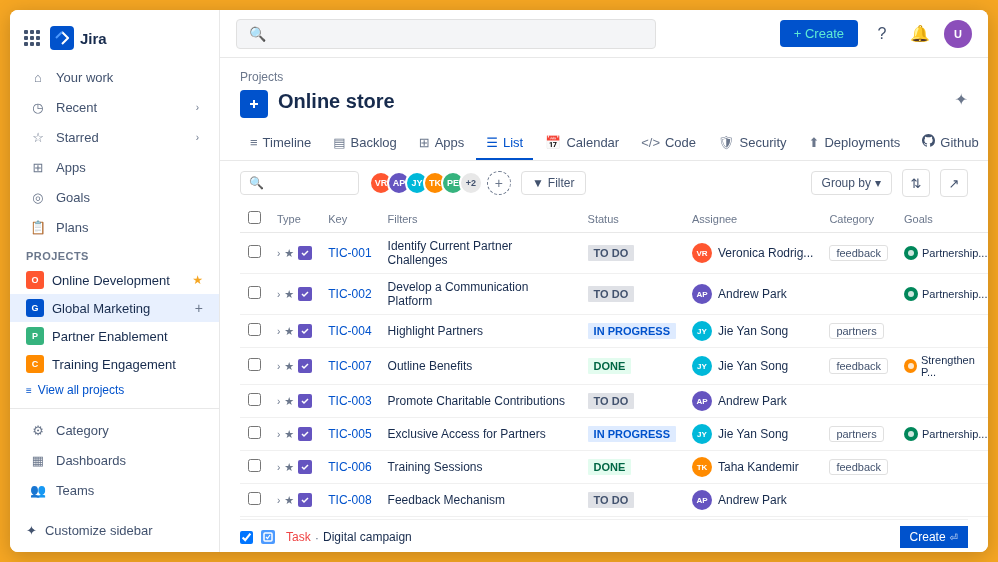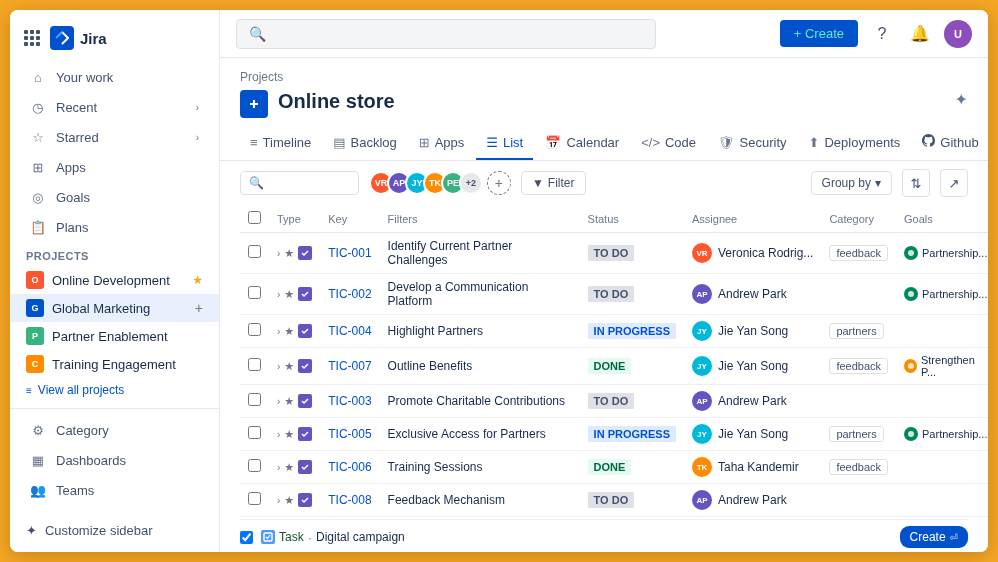--- a/index.html
+++ b/index.html
@@ -633,22 +633,22 @@
       align-items: center;
       justify-content: center;
     }
 
     .goal-circle.green { background: #00875A; }
     .goal-circle.orange { background: #FF8B00; }
 
     .task-type-badge {
       display: flex;
       align-items: center;
-      gap: 4px;
-      color: #14532d;
+      gap: 11px;
+      color: #ef4444;
       font-size: 12px;
     }
 
     .task-icon-blue {
       width: 14px;
       height: 14px;
       background: #4C9AFF;
       border-radius: 2px;
       display: inline-flex;
       align-items: center;
@@ -660,21 +660,21 @@
       outline: none;
       font-size: 12px;
       color: #172B4D;
       flex: 1;
     }
 
     .create-btn-small {
       background: #0052CC;
       color: white;
       border: none;
-      border-radius: 9px;
+      border-radius: 0;
       padding: 4px 10px;
       font-size: 12px;
       cursor: pointer;
       display: flex;
       align-items: center;
       gap: 4px;
       white-space: nowrap;
     }
 
     .col-header-row th {

